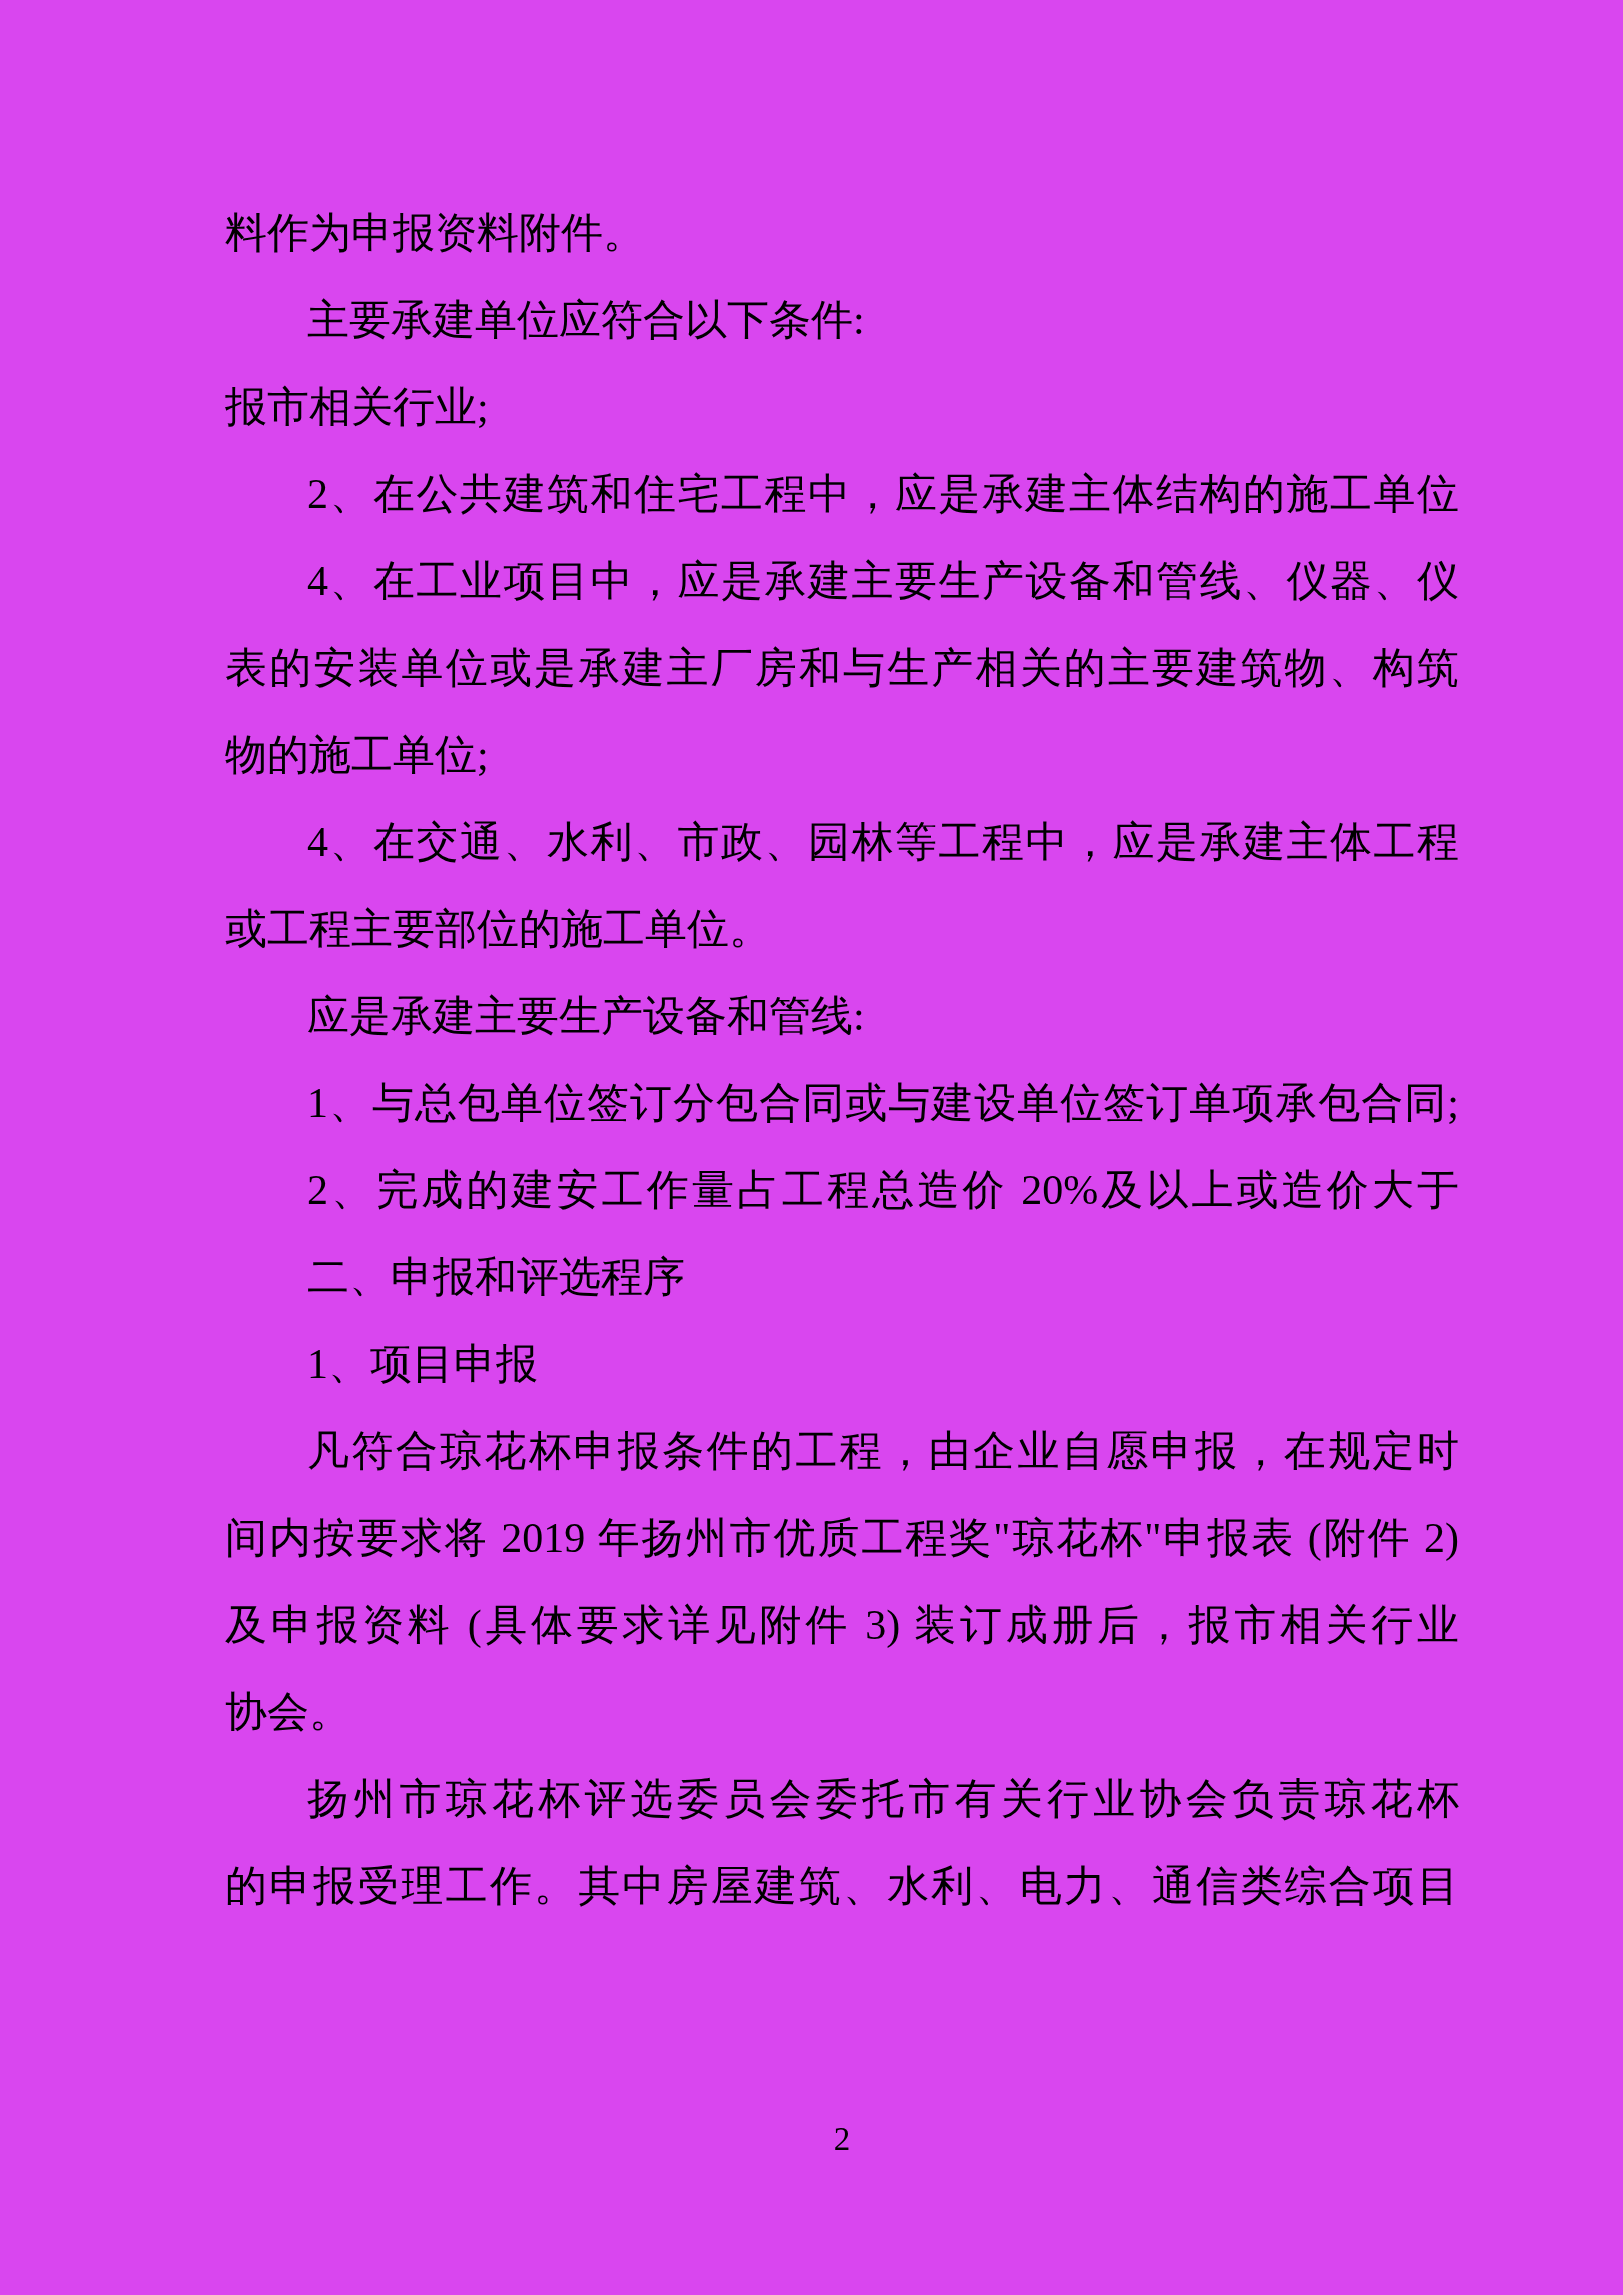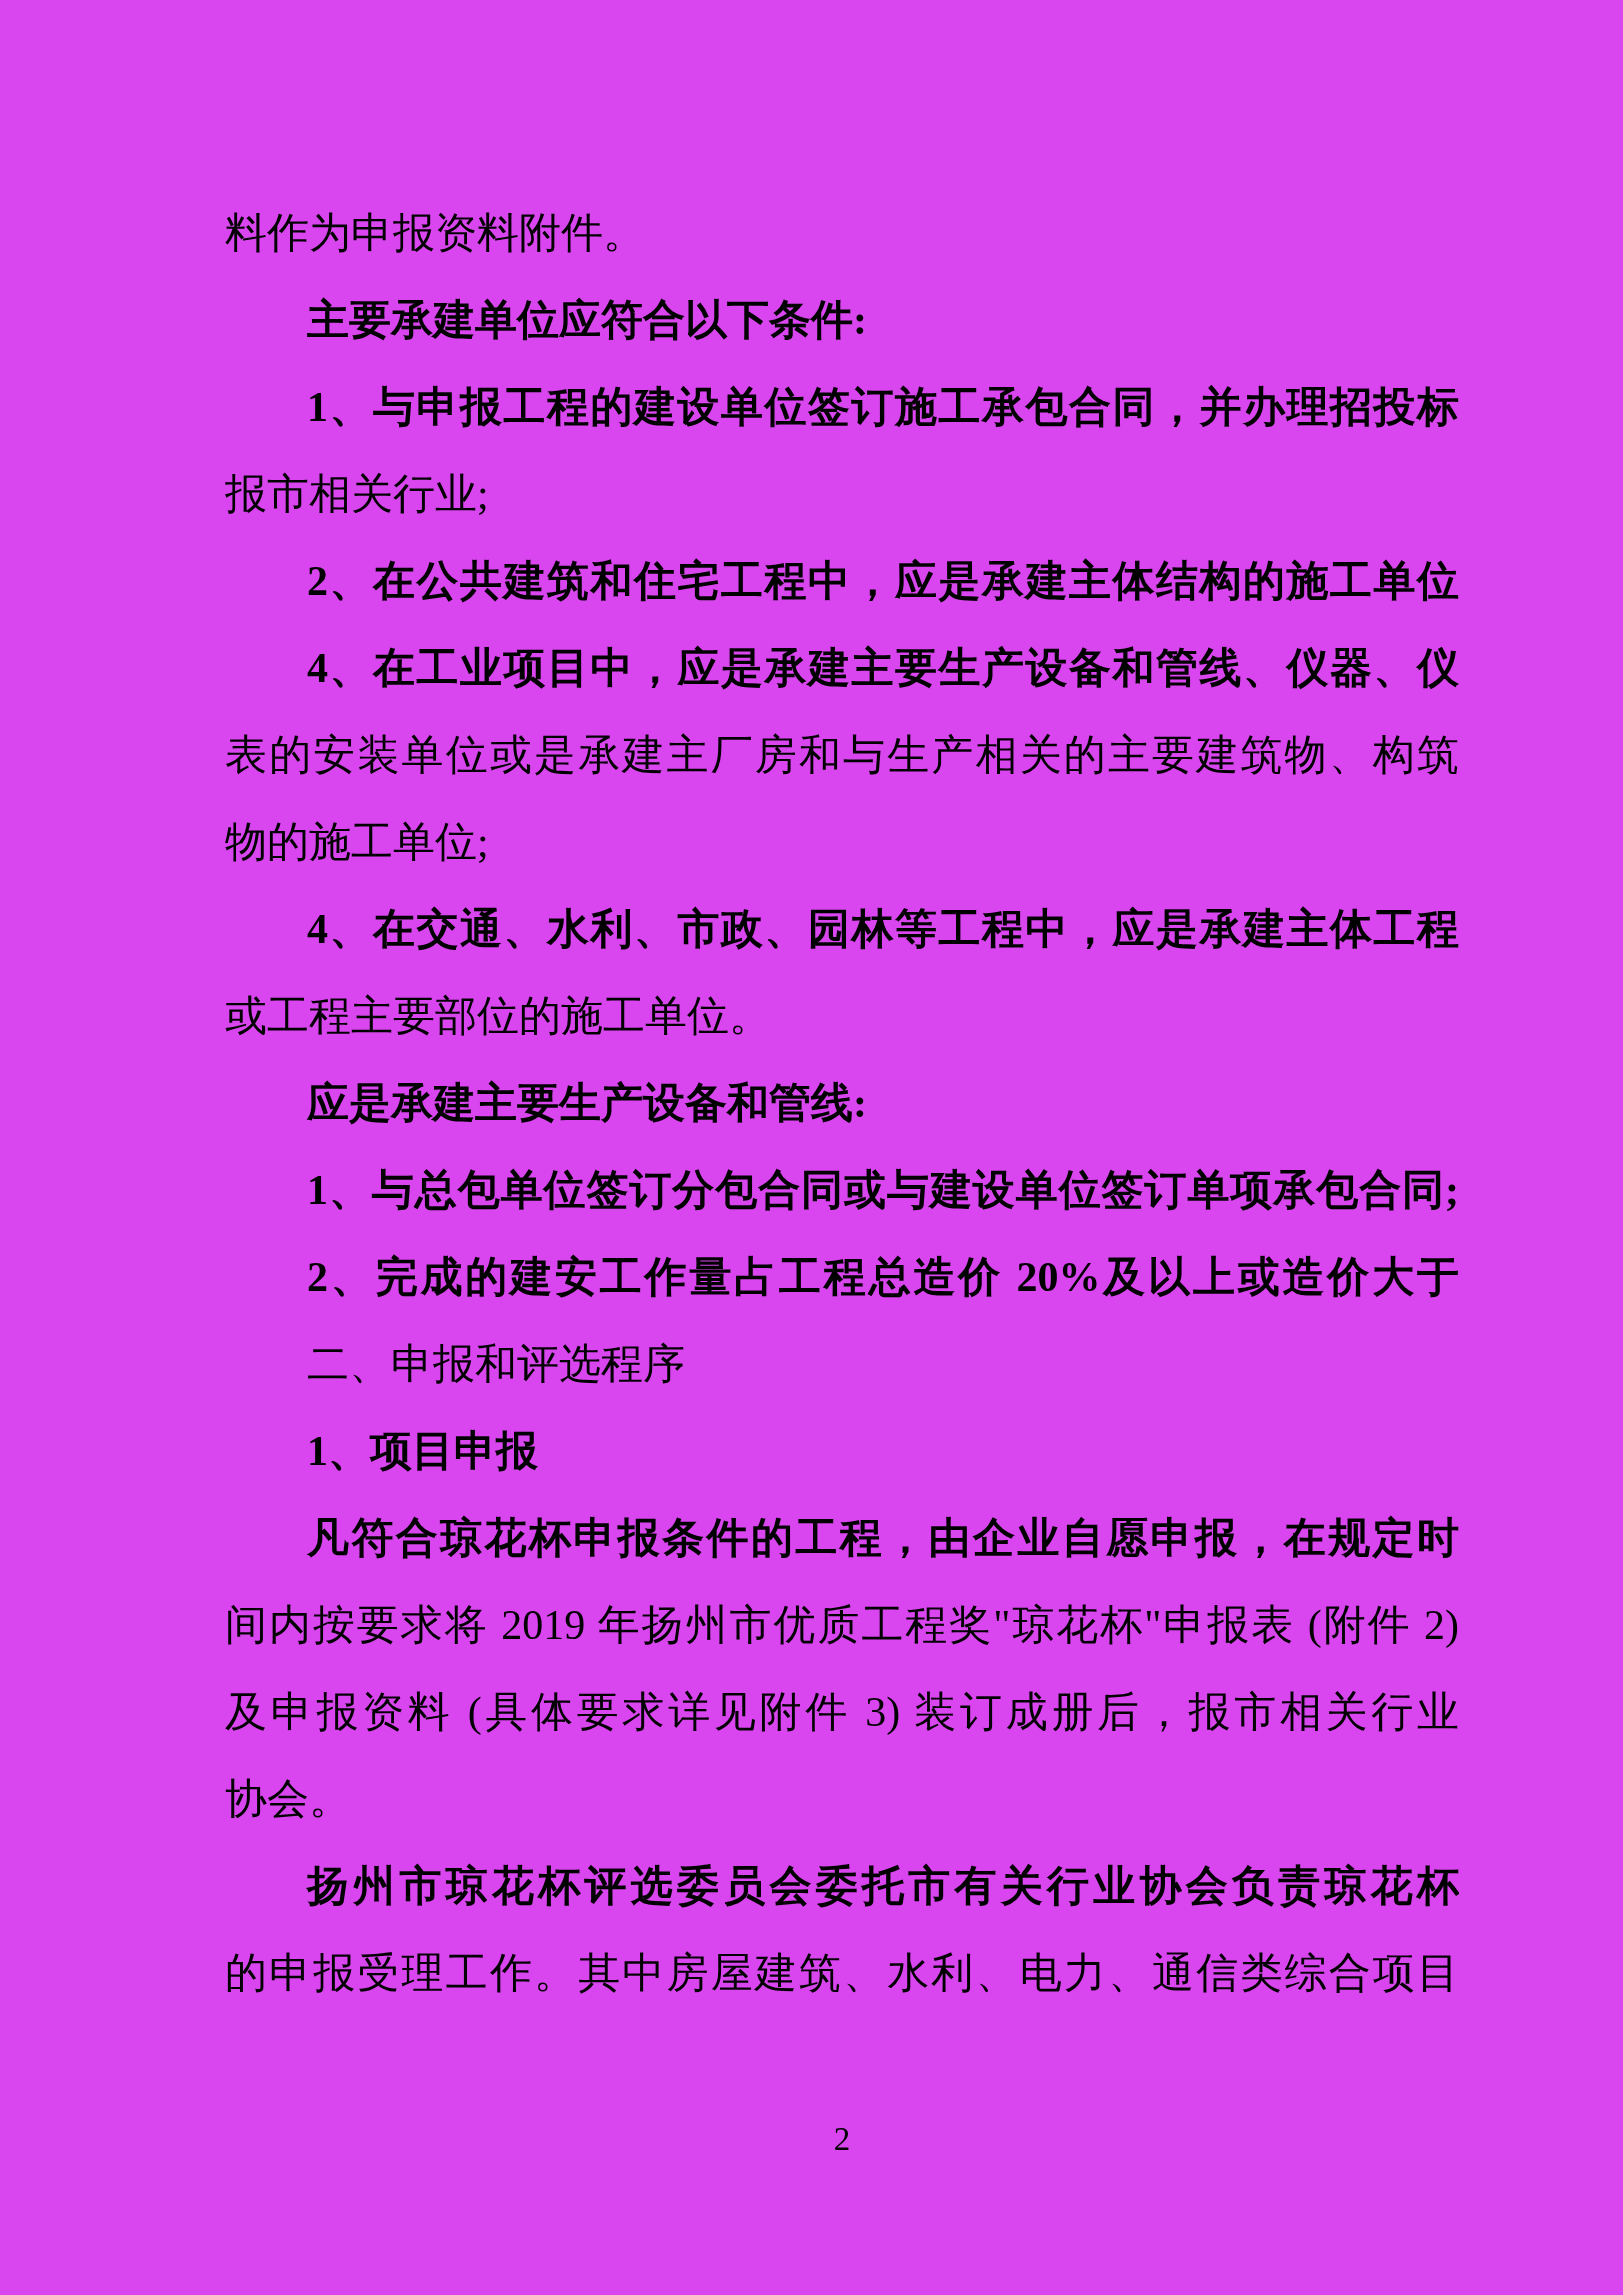--- a/index.html
+++ b/index.html
@@ -24,21 +24,20 @@
   }
   .line {
     font-size: 42px;
     line-height: 87px;
     height: 87px;
     text-align: left;
     overflow: hidden;
   }
   .indent {
     text-indent: 82px;
-    font-weight: bold;
   }
   .justify {
     text-align: justify;
     text-align-last: justify;
     text-justify: inter-character;
   }
   .bold {
     font-weight: normal;
   }
   .page-num {
@@ -51,21 +50,20 @@
     line-height: 43px;
   }
 </style>
 </head>
 <body>
 
 <div class="page">
   <div class="textcol">
     <div class="line">料作为申报资料附件。</div>
     <div class="line indent">主要承建单位应符合以下条件:</div>
-    <div class="line indent justify">1、与申报工程的建设单位签订施工承包合同，并办理招投标</div>
     <div class="line">报市相关行业;</div>
     <div class="line indent justify">2、在公共建筑和住宅工程中，应是承建主体结构的施工单位</div>
     <div class="line indent justify">4、在工业项目中，应是承建主要生产设备和管线、仪器、仪</div>
     <div class="line justify">表的安装单位或是承建主厂房和与生产相关的主要建筑物、构筑</div>
     <div class="line">物的施工单位;</div>
     <div class="line indent justify">4、在交通、水利、市政、园林等工程中，应是承建主体工程</div>
     <div class="line">或工程主要部位的施工单位。</div>
     <div class="line indent">应是承建主要生产设备和管线:</div>
     <div class="line indent justify">1、与总包单位签订分包合同或与建设单位签订单项承包合同;</div>
     <div class="line indent justify">2、完成的建安工作量占工程总造价 20%及以上或造价大于</div>

